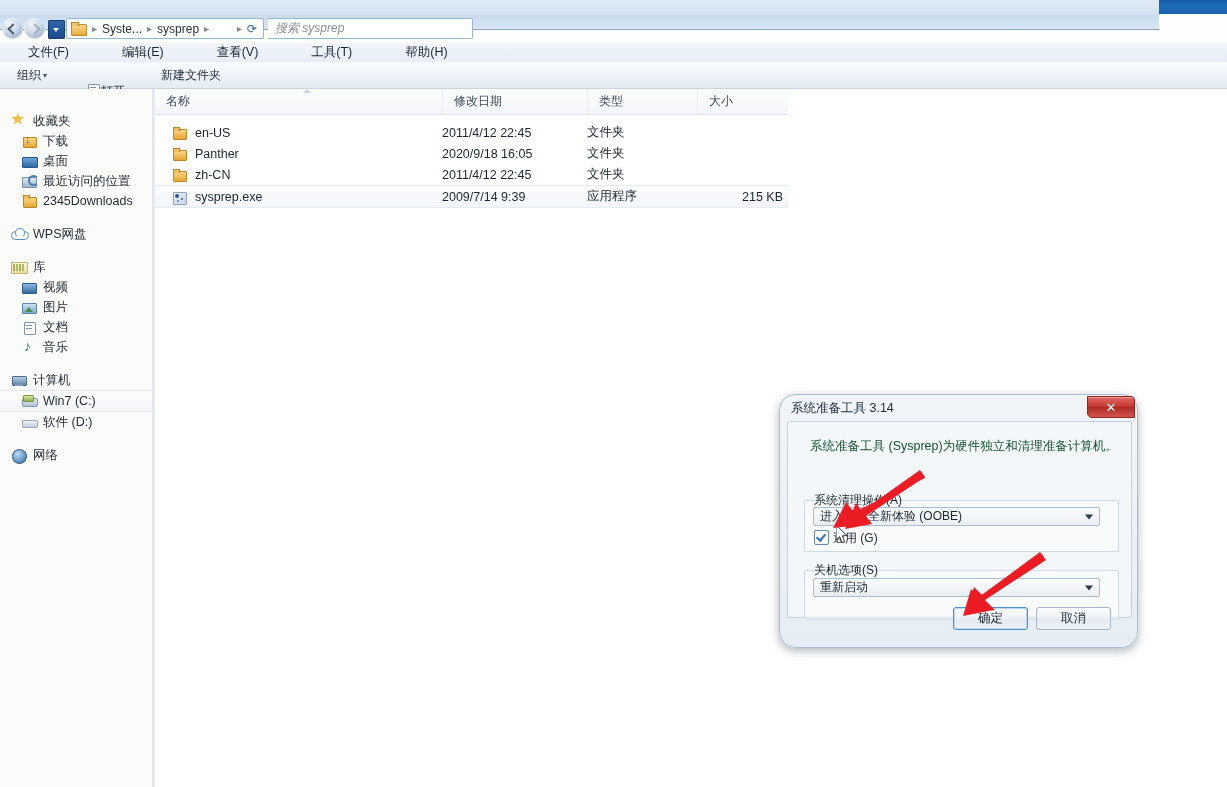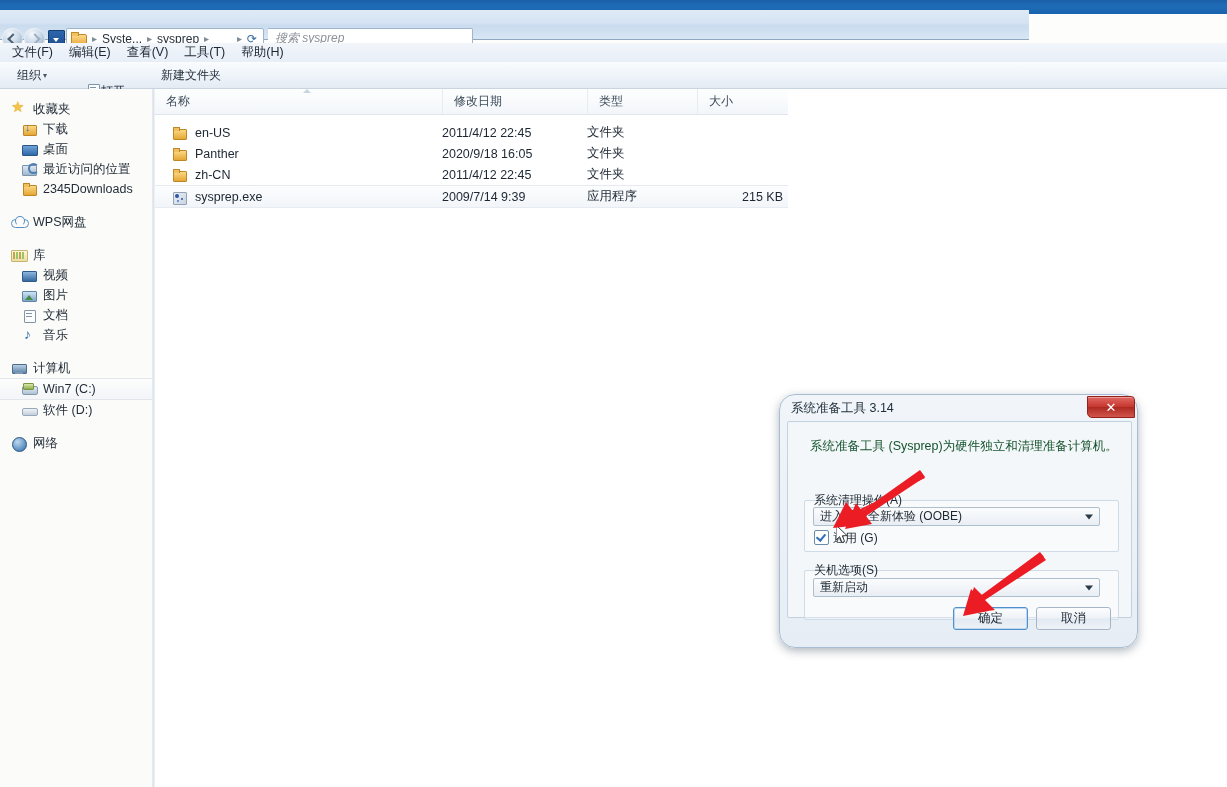--- a/index.html
+++ b/index.html
@@ -13,21 +13,21 @@
   .explorer{
     position:absolute;left:0;top:0;width:1227px;height:787px;
     background:#fdfdfb;
   }
   
   .titlestrip{
     position:absolute;left:0;top:0;width:1227px;height:14px;
     background:linear-gradient(to bottom,#1a5fa8 0%,#1f6cb6 45%,#1a62ad 100%);
   }
   .navbar{
-    position:absolute;left:0;top:10px;width:1029px;height:29px;
+    position:absolute;left:0;top:0;width:1159px;height:29px;
     background:linear-gradient(to bottom,#dfeaf6 0%,#d3e2f2 48%,#c9dbee 52%,#d8e6f4 100%);
     border-bottom:1px solid #8fa8bf;
   }
   .navbtns{position:absolute;left:2px;top:17px;width:62px;height:23px;}
   .navcircle{
     position:absolute;top:1px;width:21px;height:21px;border-radius:50%;
     background:radial-gradient(circle at 38% 30%,#f4f8fc 0%,#cbd9e8 45%,#9db4ca 75%,#7b93ab 100%);
     box-shadow:inset 0 0 0 1px rgba(255,255,255,.55);
   }
   .navcircle.b{left:0px;}
@@ -78,21 +78,21 @@
   .searchbox{
     position:absolute;left:268px;top:18px;width:205px;height:21px;
     background:#ffffff;border:1px solid #9eb6cc;border-left:none;border-radius:0 2px 2px 0;
     display:flex;align-items:center;box-sizing:border-box;padding-left:7px;
   }
   .searchbox .ph{font-size:12px;color:#8b9099;font-style:italic;}
   
   .menubar{
     position:absolute;left:0;top:43px;width:1227px;height:19px;
     background:linear-gradient(to bottom,#f2f6fb,#e7eef7);
-    display:flex;align-items:center;padding-left:4px;box-sizing:border-box;
+    display:flex;align-items:center;padding-left:20px;box-sizing:border-box;gap:37px;
   }
   .menuitem{font-size:12.5px;color:#1c2733;padding:1px 8px;white-space:nowrap;}
   
   .cmdbar{
     position:absolute;left:0;top:62px;width:1227px;height:27px;
     background:linear-gradient(to bottom,#fafcfe 0%,#eef3f9 55%,#e3ebf4 100%);
     border-bottom:1px solid #c8d4e0;
     display:flex;align-items:center;padding-left:8px;box-sizing:border-box;
   }
   .cmdbtn{font-size:12px;color:#1f2a36;padding:3px 9px;white-space:nowrap;display:flex;align-items:center;gap:1px;}
@@ -105,21 +105,21 @@
     background:#fbfcfe;border:1px solid #7d93a8;border-radius:1px;
   }
   .openico:after{
     content:"";position:absolute;left:3px;top:3px;width:6px;height:1px;
     background:#7d93a8;box-shadow:0 3px 0 #7d93a8,0 6px 0 #7d93a8;
   }
   
   .sidebar{
     position:absolute;left:0;top:89px;width:152px;height:698px;
     background:#fbfbf9;
-    padding-top:10px;box-sizing:border-box;
+    padding-top:22px;box-sizing:border-box;
     overflow:hidden;
   }
   .divider-v{
     position:absolute;left:152px;top:89px;width:3px;height:698px;
     background:linear-gradient(to right,#e9edf2,#dde3ea,#f4f6f9);
   }
   .nav-row{
     display:flex;align-items:center;height:20px;padding-left:11px;font-size:12.5px;color:#1f2a36;
     white-space:nowrap;position:relative;
   }

